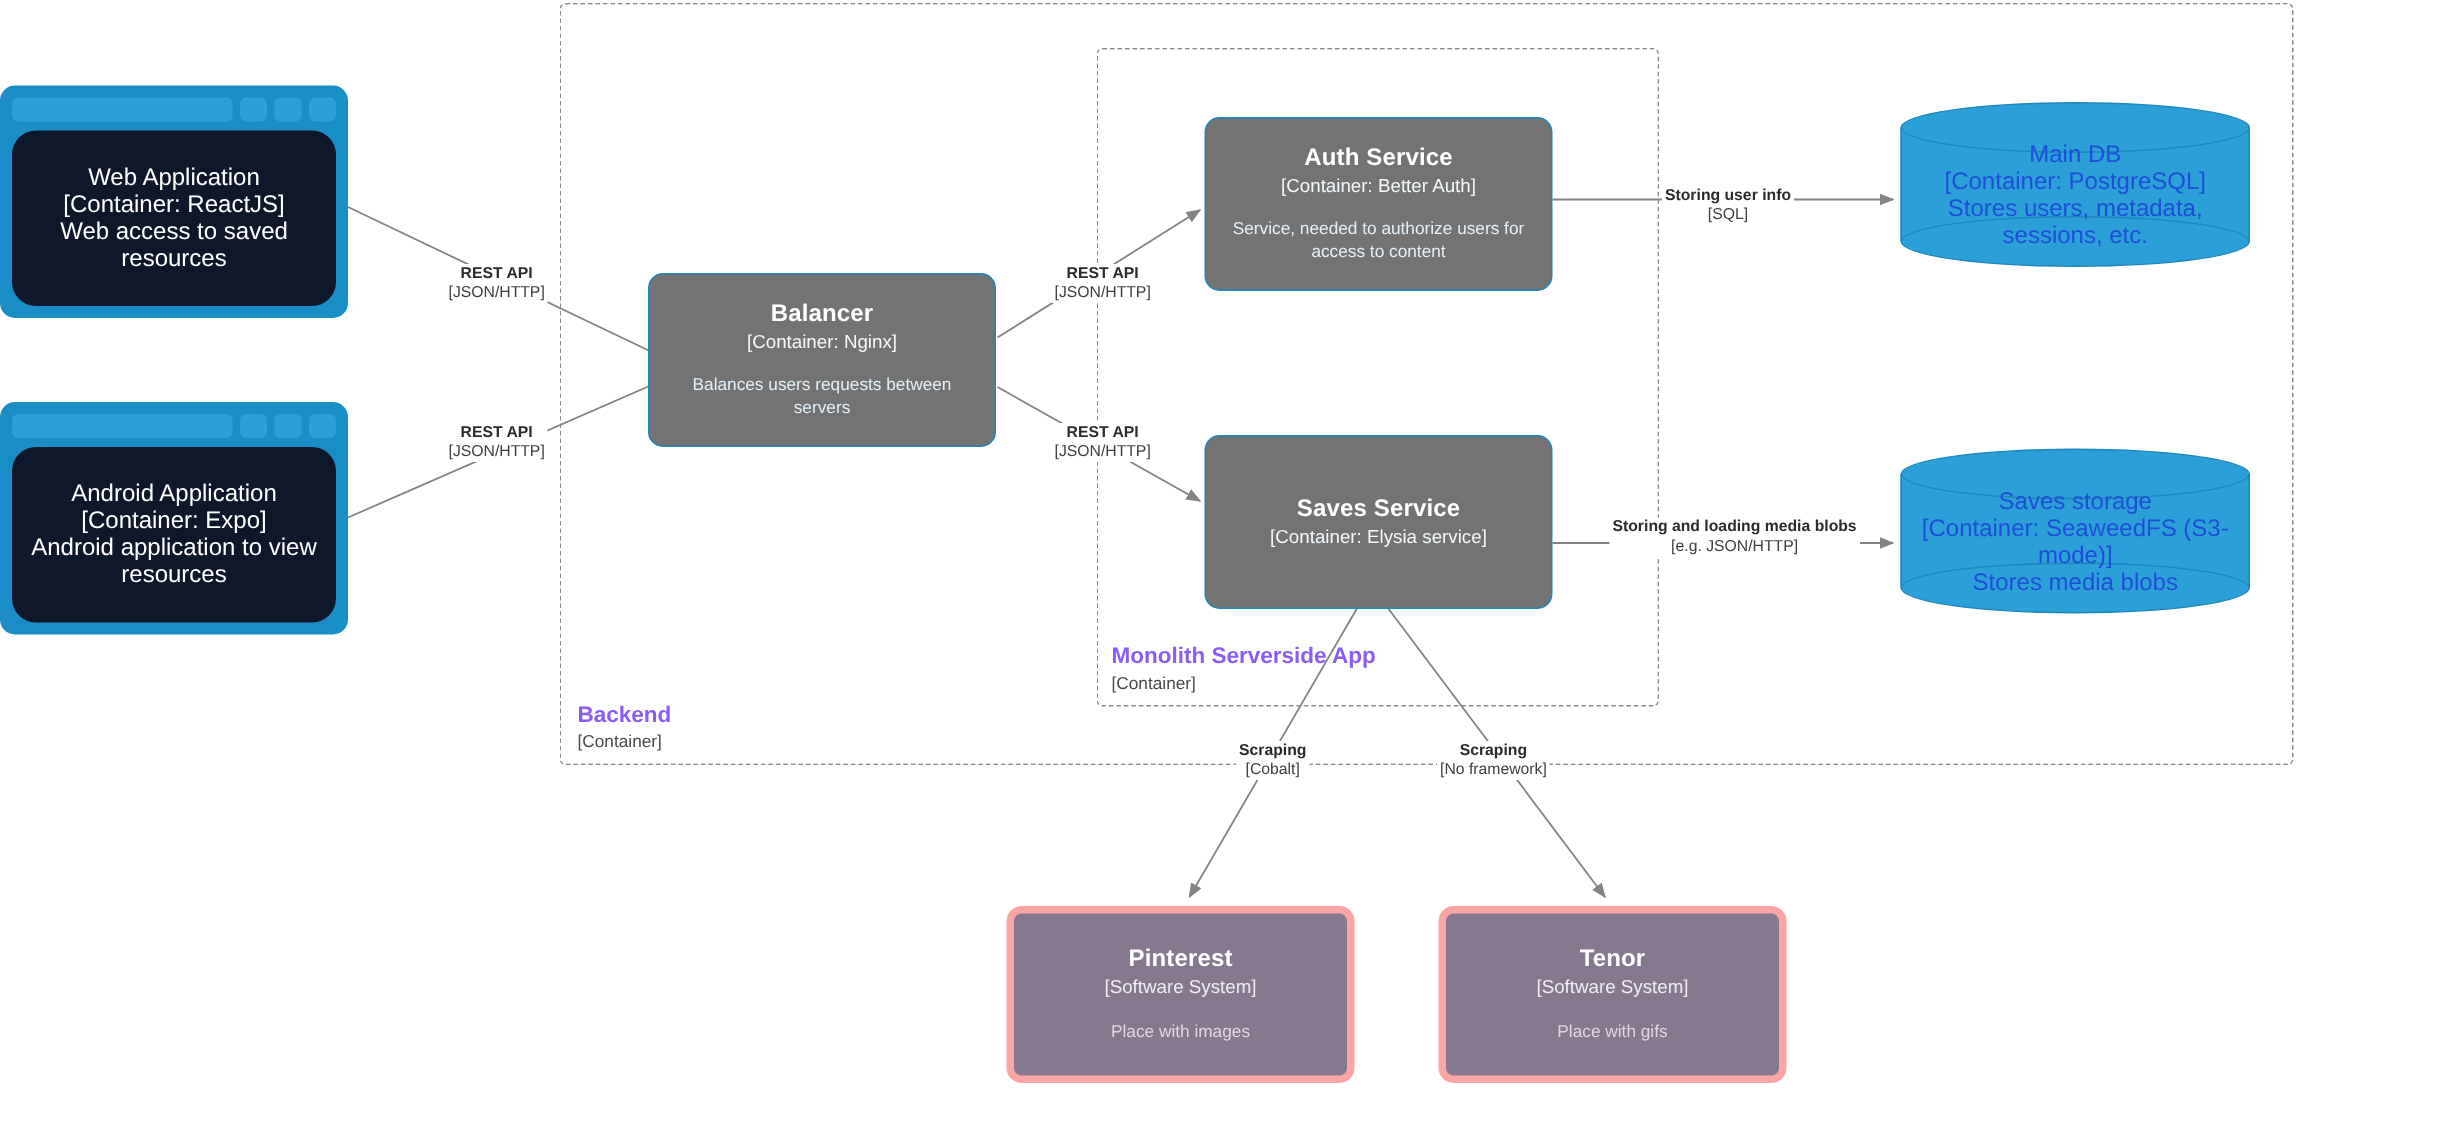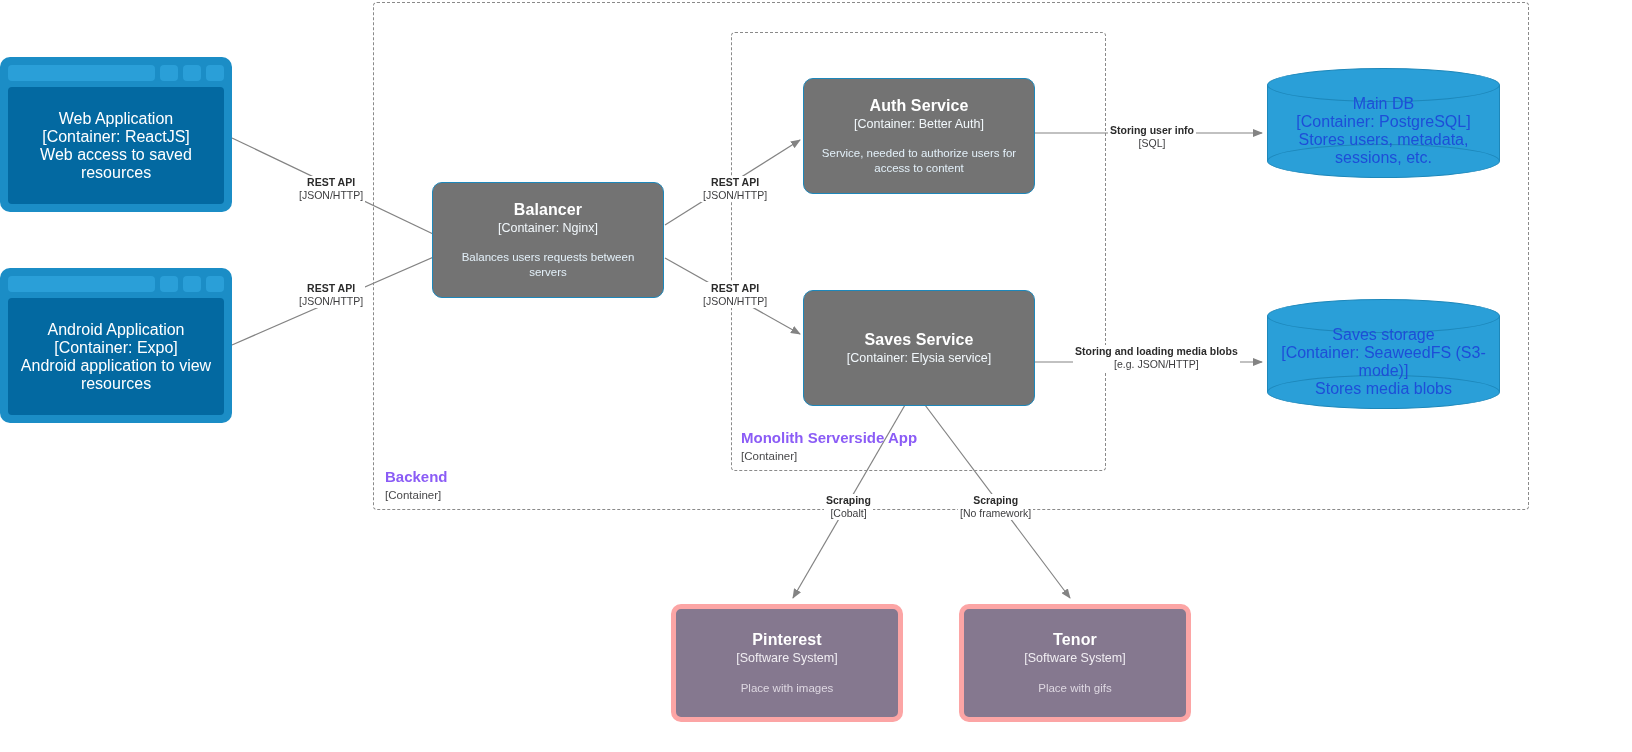--- a/index.html
+++ b/index.html
@@ -126,22 +126,22 @@
     margin-left: 5px;
     background: #2a9fd8;
     border-radius: 4px;
   }
   .browser-body {
     position: absolute;
     left: 8px;
     right: 8px;
     top: 30px;
     bottom: 8px;
-    background: #0369a1;
-    border-radius: 4px;
+    background: #0f172a;
+    border-radius: 16px;
     display: flex;
     flex-direction: column;
     align-items: center;
     justify-content: center;
     text-align: center;
     color: #fff;
     padding: 4px 10px;
     box-sizing: border-box;
   }
 

